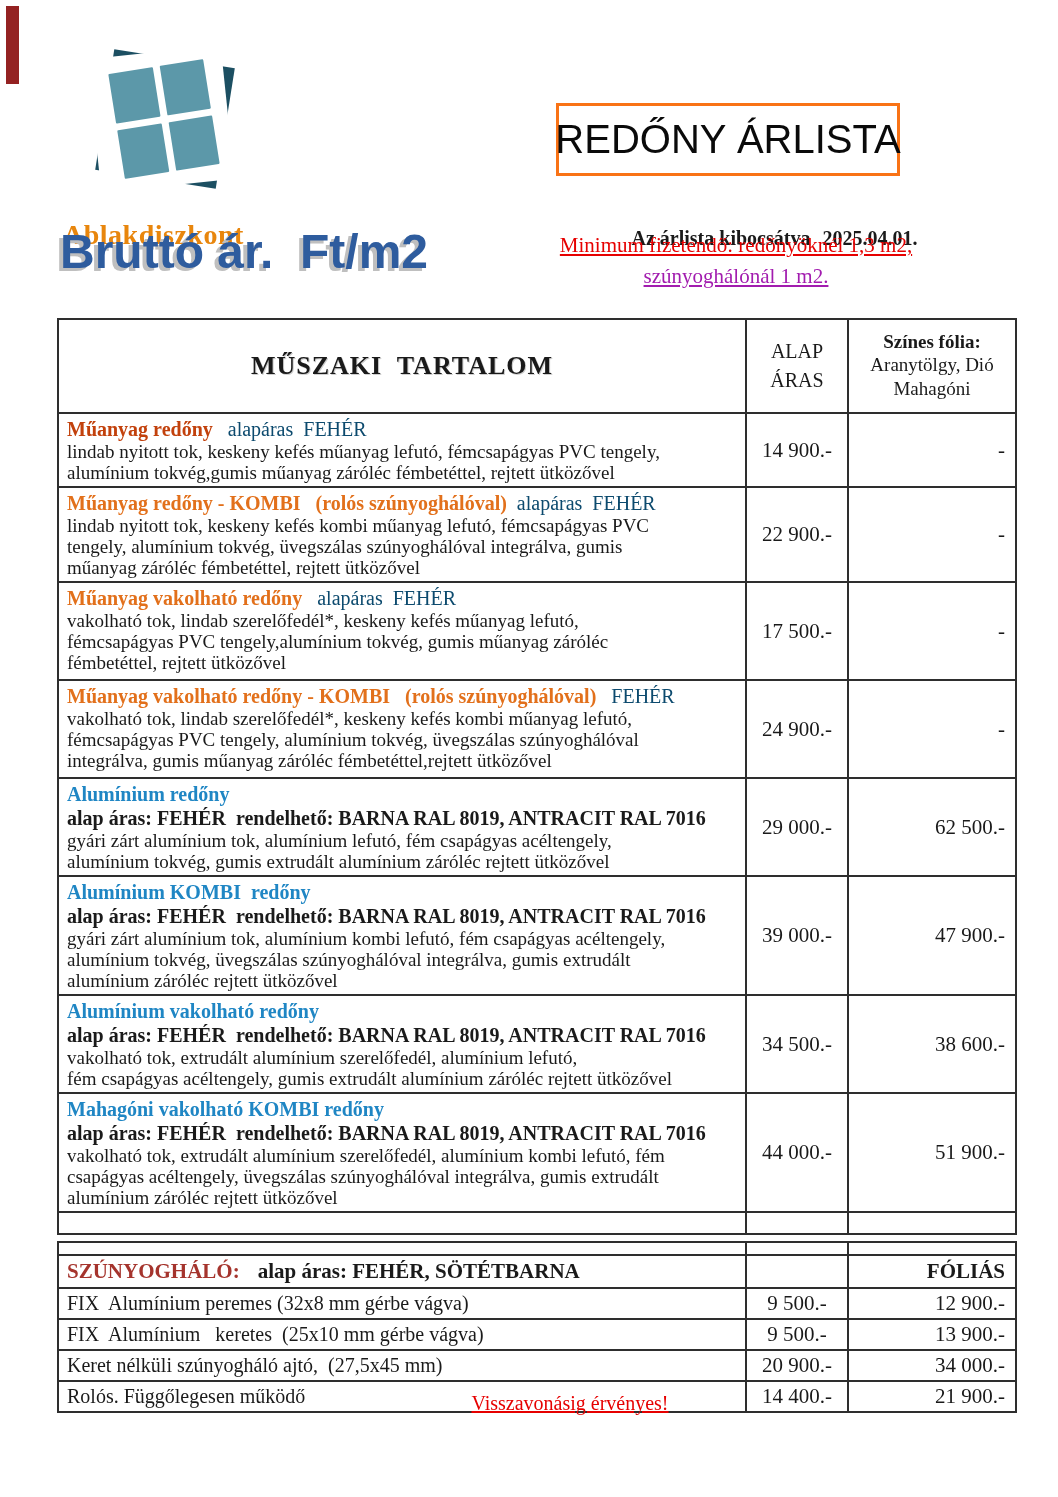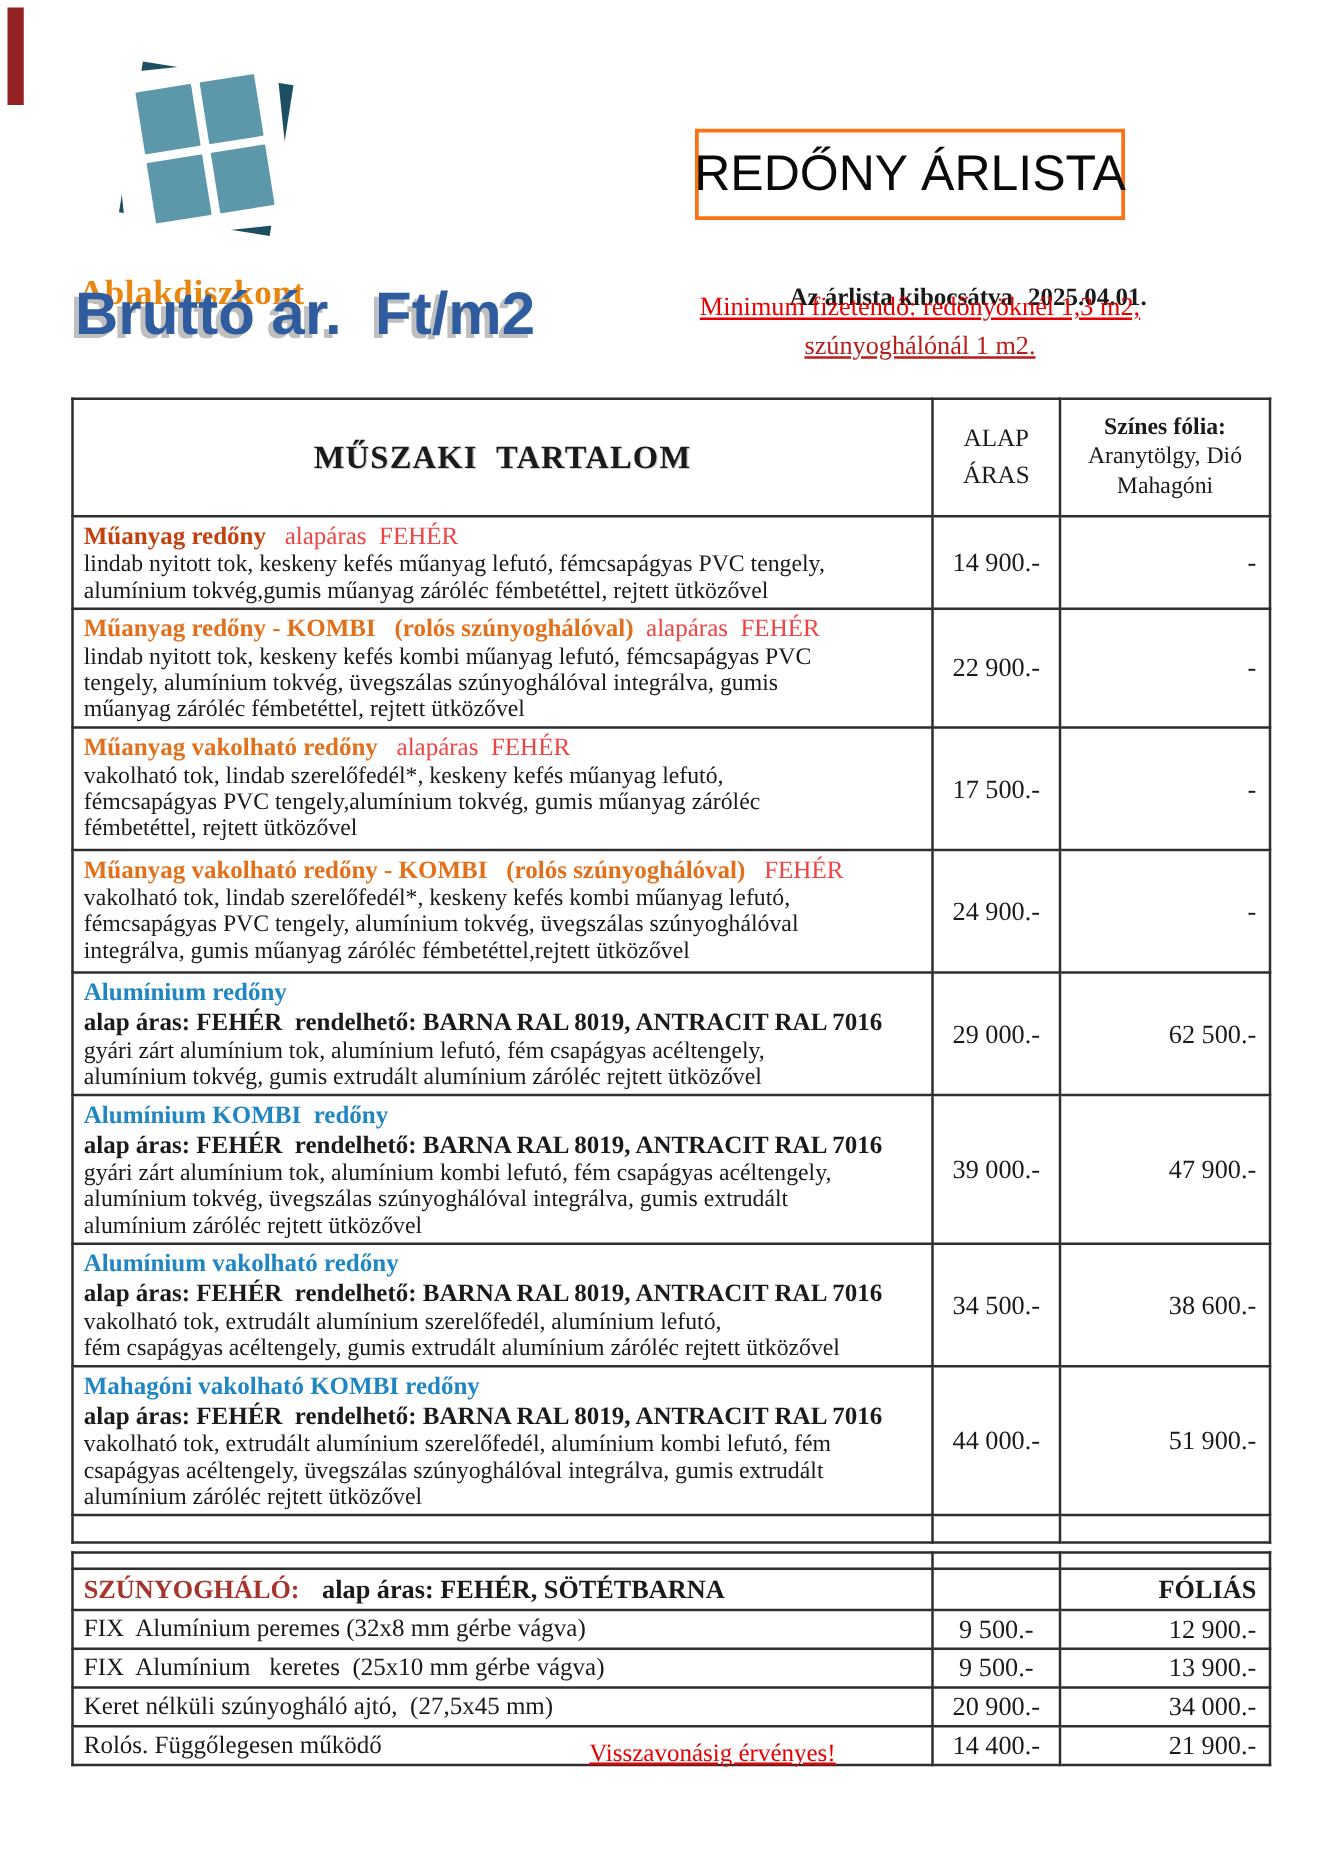--- a/index.html
+++ b/index.html
@@ -44,21 +44,21 @@
   th.h3{text-align:center;}
   .head-row{height:94px;}
   .folia-title{font-size:19px;font-weight:bold;}
   .folia-sub{font-size:19px;font-weight:normal;white-space:pre-line;line-height:1.25;}
 
   td.c1{padding:3px 8px;vertical-align:top;}
   td.c2{text-align:center;font-size:21px;}
   td.c3{text-align:right;padding-right:10px;font-size:21px;}
 
   .title-line{font-size:20px;font-weight:bold;white-space:pre;line-height:24px;}
-  .row-suffix{color:#ef4444;font-weight:normal;font-size:20px;}
+  .row-suffix{color:#0c4a6e;font-weight:normal;font-size:20px;}
   .bold-line{font-size:20px;font-weight:bold;line-height:24px;white-space:pre;}
   .desc{font-size:19px;line-height:21px;white-space:pre-line;}
 
   .m-empty{height:13px;}
   .m-head{height:29px;}
   .m-label{font-weight:bold;font-size:21px;}
   .m-rest{font-weight:bold;font-size:21px;margin-left:18px;}
   .m-folia-head{font-weight:bold;font-size:22px;}
   .m-row{height:27px;}
   .m-name{font-size:20px;white-space:pre;vertical-align:middle;}
@@ -88,21 +88,21 @@
   <div class="gross-price" style="color: rgb(46, 92, 158);">Bruttó ár.  Ft/m2</div>
 
   <div class="title-box">
     <span>REDŐNY ÁRLISTA</span>
   </div>
 
   <div class="issued">
     <span>Az árlista kibocsátva</span><span class="date">2025.04.01.</span>
   </div>
   <div class="min-line min-l1" style="color: rgb(230, 0, 0);">Minimum fizetendő: redőnyöknél 1,3 m2,</div>
-  <div class="min-line min-l2" style="color: #b91c1c;">szúnyoghálónál 1 m2.</div>
+  <div class="min-line min-l2" style="color: #a21caf;">szúnyoghálónál 1 m2.</div>
 
   <div class="tables">
     <table class="ptable">
       <colgroup>
           <col style="width:688px">
           <col style="width:102px">
           <col style="width:168px">
         </colgroup>
       <thead>
         <tr class="head-row">

